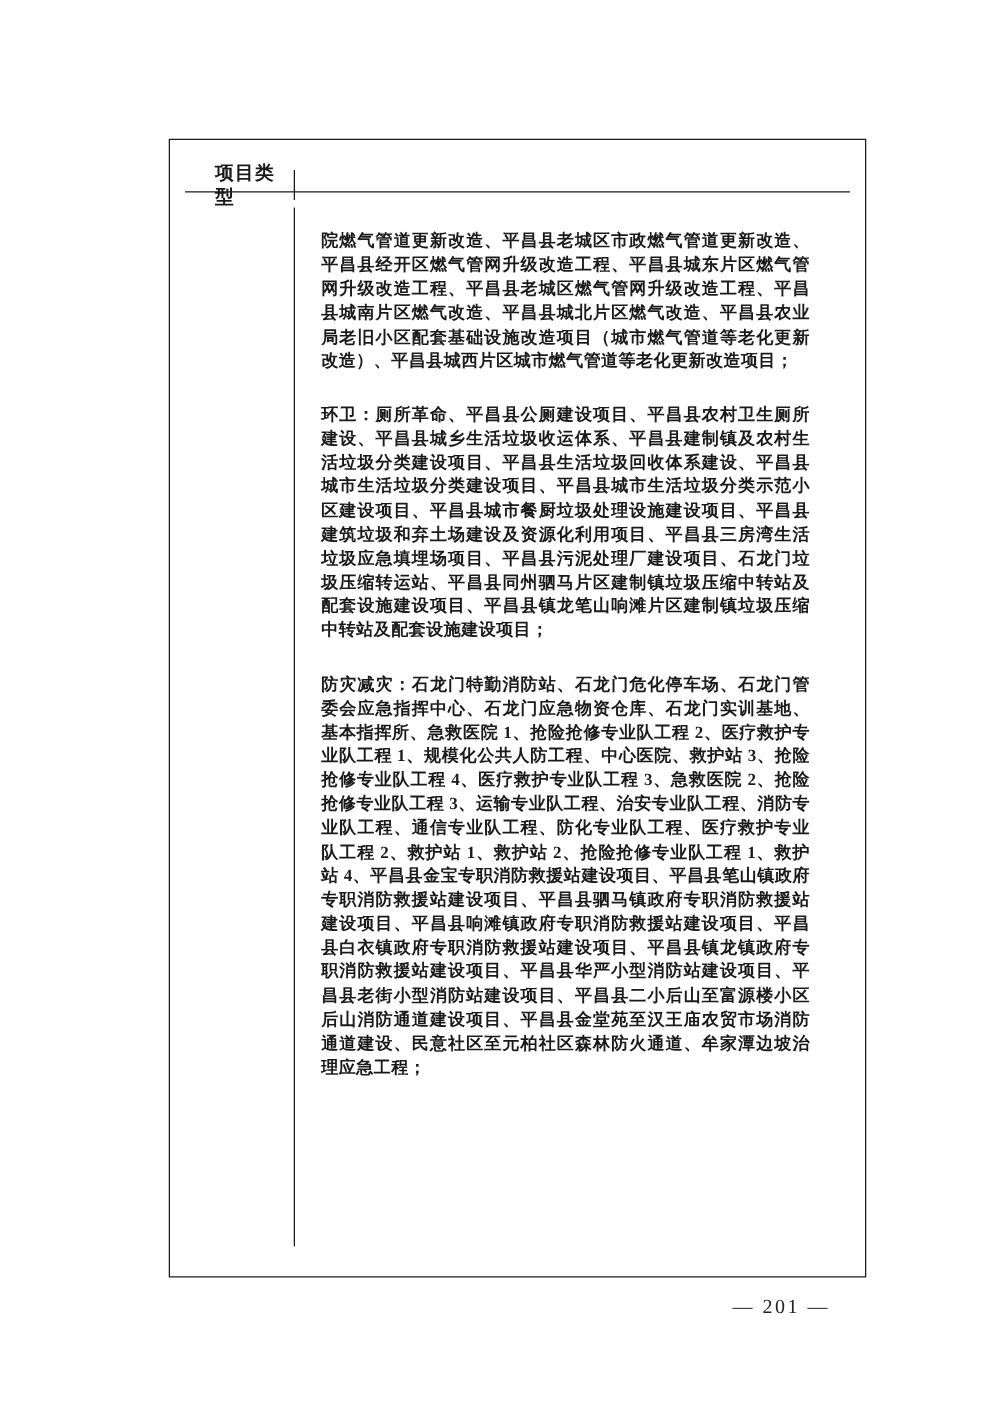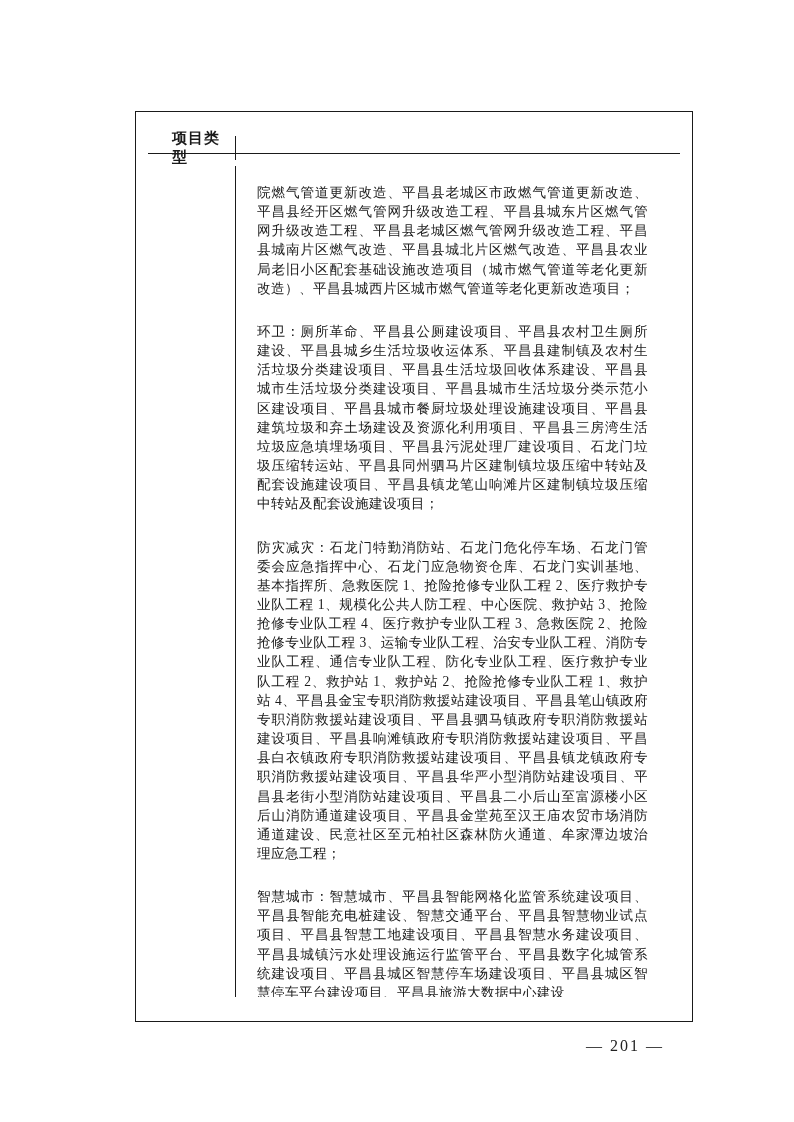--- a/index.html
+++ b/index.html
@@ -43,20 +43,21 @@
     letter-spacing: 1px;
   }
   .body-row .cell-name {
     padding: 5px 8px 4px 9px;
   }
   .para {
     font-size: 13.6px;
     line-height: 19.15px;
     text-align: justify;
     letter-spacing: 0.4px;
+    font-weight: bold;
   }
   .page-number {
     position: absolute;
     top: 1013px;
     right: 130px;
     font-size: 16px;
     letter-spacing: 2px;
     color: #222222;
     font-family: "Liberation Serif", serif;
   }
@@ -67,18 +68,17 @@
 <div class="doc-table">
   <div class="t-row header">
     <div class="cell-type">项目类型</div>
   </div>
   <div class="t-row body-row">
     <div class="cell-type"></div>
     <div class="cell-name">
         <div class="para">院燃气管道更新改造、平昌县老城区市政燃气管道更新改造、平昌县经开区燃气管网升级改造工程、平昌县城东片区燃气管网升级改造工程、平昌县老城区燃气管网升级改造工程、平昌县城南片区燃气改造、平昌县城北片区燃气改造、平昌县农业局老旧小区配套基础设施改造项目（城市燃气管道等老化更新改造）、平昌县城西片区城市燃气管道等老化更新改造项目；</div>
         <div class="para">环卫：厕所革命、平昌县公厕建设项目、平昌县农村卫生厕所建设、平昌县城乡生活垃圾收运体系、平昌县建制镇及农村生活垃圾分类建设项目、平昌县生活垃圾回收体系建设、平昌县城市生活垃圾分类建设项目、平昌县城市生活垃圾分类示范小区建设项目、平昌县城市餐厨垃圾处理设施建设项目、平昌县建筑垃圾和弃土场建设及资源化利用项目、平昌县三房湾生活垃圾应急填埋场项目、平昌县污泥处理厂建设项目、石龙门垃圾压缩转运站、平昌县同州驷马片区建制镇垃圾压缩中转站及配套设施建设项目、平昌县镇龙笔山响滩片区建制镇垃圾压缩中转站及配套设施建设项目；</div>
         <div class="para">防灾减灾：石龙门特勤消防站、石龙门危化停车场、石龙门管委会应急指挥中心、石龙门应急物资仓库、石龙门实训基地、基本指挥所、急救医院 1、抢险抢修专业队工程 2、医疗救护专业队工程 1、规模化公共人防工程、中心医院、救护站 3、抢险抢修专业队工程 4、医疗救护专业队工程 3、急救医院 2、抢险抢修专业队工程 3、运输专业队工程、治安专业队工程、消防专业队工程、通信专业队工程、防化专业队工程、医疗救护专业队工程 2、救护站 1、救护站 2、抢险抢修专业队工程 1、救护站 4、平昌县金宝专职消防救援站建设项目、平昌县笔山镇政府专职消防救援站建设项目、平昌县驷马镇政府专职消防救援站建设项目、平昌县响滩镇政府专职消防救援站建设项目、平昌县白衣镇政府专职消防救援站建设项目、平昌县镇龙镇政府专职消防救援站建设项目、平昌县华严小型消防站建设项目、平昌县老街小型消防站建设项目、平昌县二小后山至富源楼小区后山消防通道建设项目、平昌县金堂苑至汉王庙农贸市场消防通道建设、民意社区至元柏社区森林防火通道、牟家潭边坡治理应急工程；</div>
-        <div class="para">智慧城市：智慧城市、平昌县智能网格化监管系统建设项目、平昌县智能充电桩建设、智慧交通平台、平昌县智慧物业试点项目、平昌县智慧工地建设项目、平昌县智慧水务建设项目、平昌县城镇污水处理设施运行监管平台、平昌县数字化城管系统建设项目、平昌县城区智慧停车场建设项目、平昌县城区智慧停车平台建设项目、平昌县旅游大数据中心建设</div>
       </div>
   </div>
 </div>
 
 <div class="page-number">— 201 —</div>
 
 </body></html>

